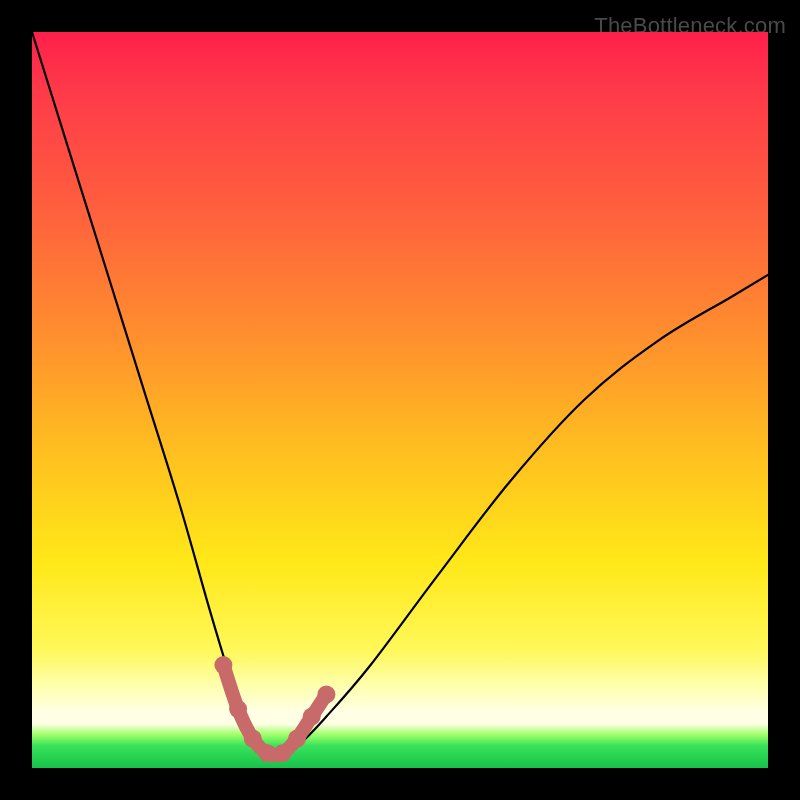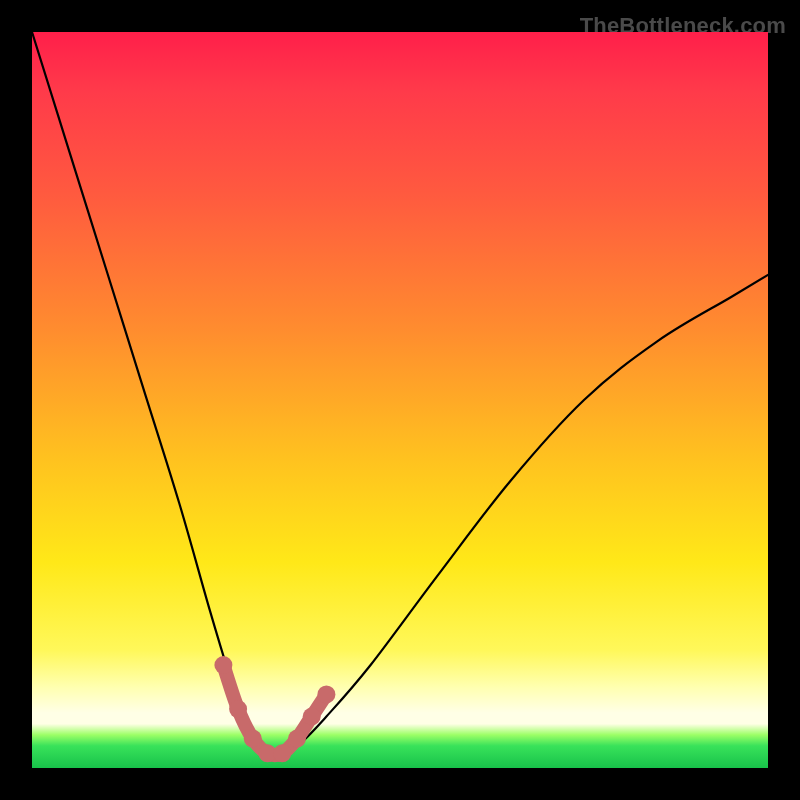--- a/index.html
+++ b/index.html
@@ -18,21 +18,21 @@
     width: 800px;
     height: 800px;
     background: #000;
   }
   .watermark {
     position: absolute;
     top: 13px;
     right: 14px;
     color: #4a4a4a;
     font-size: 22px;
-    font-weight: 700;
+    font-weight: 400;
     letter-spacing: 0.2px;
     user-select: none;
   }
   .plot {
     position: absolute;
     left: 32px;
     top: 32px;
     width: 736px;
     height: 736px;
     

